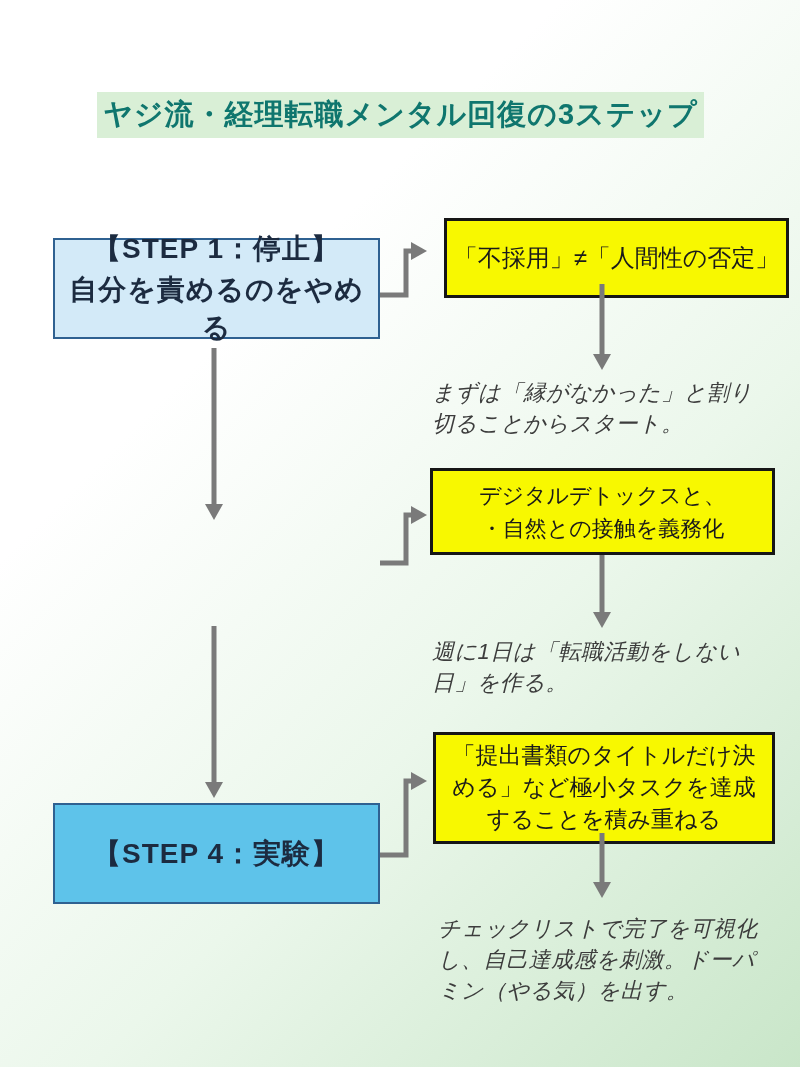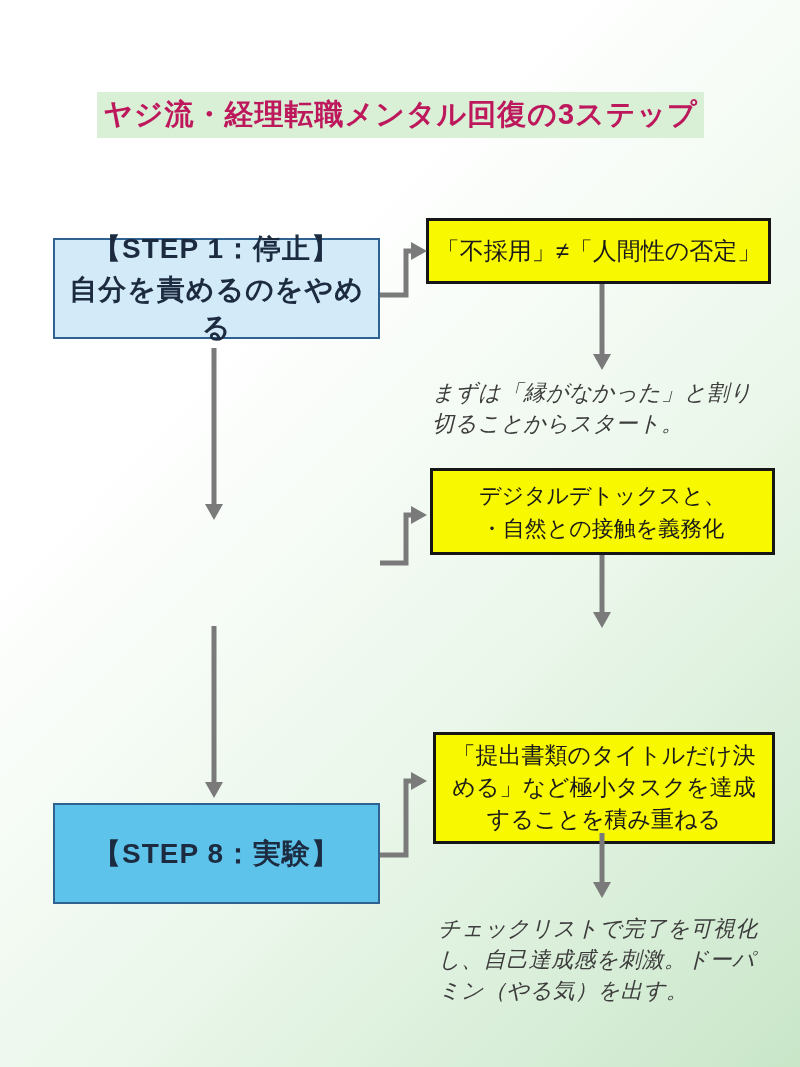--- a/index.html
+++ b/index.html
@@ -11,21 +11,21 @@
     overflow: hidden;
     background: linear-gradient(135deg, #ffffff 0%, #ffffff 30%, #ebf7eb 62%, #c9e6c9 100%);
     font-family: "Liberation Sans", "DejaVu Sans", sans-serif;
   }
   .title {
     position: absolute;
     left: 97px; top: 92px;
     width: 607px; height: 46px;
     background: var(--title-bg, #d9efd6);
     display: flex; align-items: center; justify-content: center;
-    font-size: 29px; font-weight: bold; color: #be185d;
+    font-size: 29px; font-weight: bold; color: #0f766e;
     letter-spacing: 1px;
   }
   .step-box {
     position: absolute;
     left: 53px; width: 327px; height: 101px;
     border: 2px solid var(--step-border, #2f6191);
     display: flex; flex-direction: column; align-items: center; justify-content: center;
     gap: 3px;
     color: var(--step-text, #1c2b40);
     text-align: center;
@@ -37,21 +37,21 @@
   .step-subheading { font-size: 28px; font-weight: bold; letter-spacing: 1px; }
   .callout {
     position: absolute;
     background: var(--callout-bg, #f8f800);
     border: 3px solid var(--callout-border, #161616);
     display: flex; align-items: center; justify-content: center;
     text-align: center;
     white-space: pre-line;
     color: #1a1a1a;
   }
-  .callout-1 { left: 426px; top: 218px; width: 345px; height: 66px; font-size: 24px; }
+  .callout-1 { left: 444px; top: 218px; width: 345px; height: 80px; font-size: 24px; }
   .callout-2 { left: 430px; top: 468px; width: 345px; height: 87px; font-size: 22px; line-height: 1.5; }
   .callout-3 { left: 433px; top: 732px; width: 342px; height: 112px; font-size: 23px; line-height: 1.38; }
   .note {
     position: absolute;
     width: 348px;
     font-size: 22px;
     line-height: 1.42;
     letter-spacing: 0.5px;
     color: var(--note-text, #3c3c3c);
     white-space: pre-line;
@@ -79,40 +79,42 @@
 
   <div class="title">ヤジ流・経理転職メンタル回復の3ステップ</div>
 
   <div class="step-box step-box-1">
     <div class="step-heading">【STEP 1：停止】</div>
     <div class="step-subheading">自分を責めるのをやめる</div>
   </div>
 
 
   <div class="step-box step-box-3">
-    <div class="step-heading">【STEP 8：実験】</div>
+    <div class="step-heading">【STEP 4：実験】</div>
   </div>
 
   <div class="callout callout-1">
     <span>「不採用」≠「人間性の否定」</span>
   </div>
 
   <div class="callout callout-2">
     <span>デジタルデトックスと、
 ・自然との接触を義務化</span>
   </div>
 
   <div class="callout callout-3">
     <span>「提出書類のタイトルだけ決
 める」など極小タスクを達成
 することを積み重ねる</span>
   </div>
 
   <div class="note note-1">まずは「縁がなかった」と割り
 切ることからスタート。</div>
+  <div class="note note-2">週に1日は「転職活動をしない
+日」を作る。</div>
   <div class="note note-3">チェックリストで完了を可視化
 し、自己達成感を刺激。ドーパ
 ミン（やる気）を出す。</div>
 
   <svg class="connector" viewBox="0 0 800 1067">
     <defs>
       <marker id="ah" markerWidth="3.2" markerHeight="3.6" refX="0.4" refY="1.8" orient="auto" markerUnits="strokeWidth">
         <path d="M0,0 L3.2,1.8 L0,3.6 z"></path>
       </marker>
     </defs>

